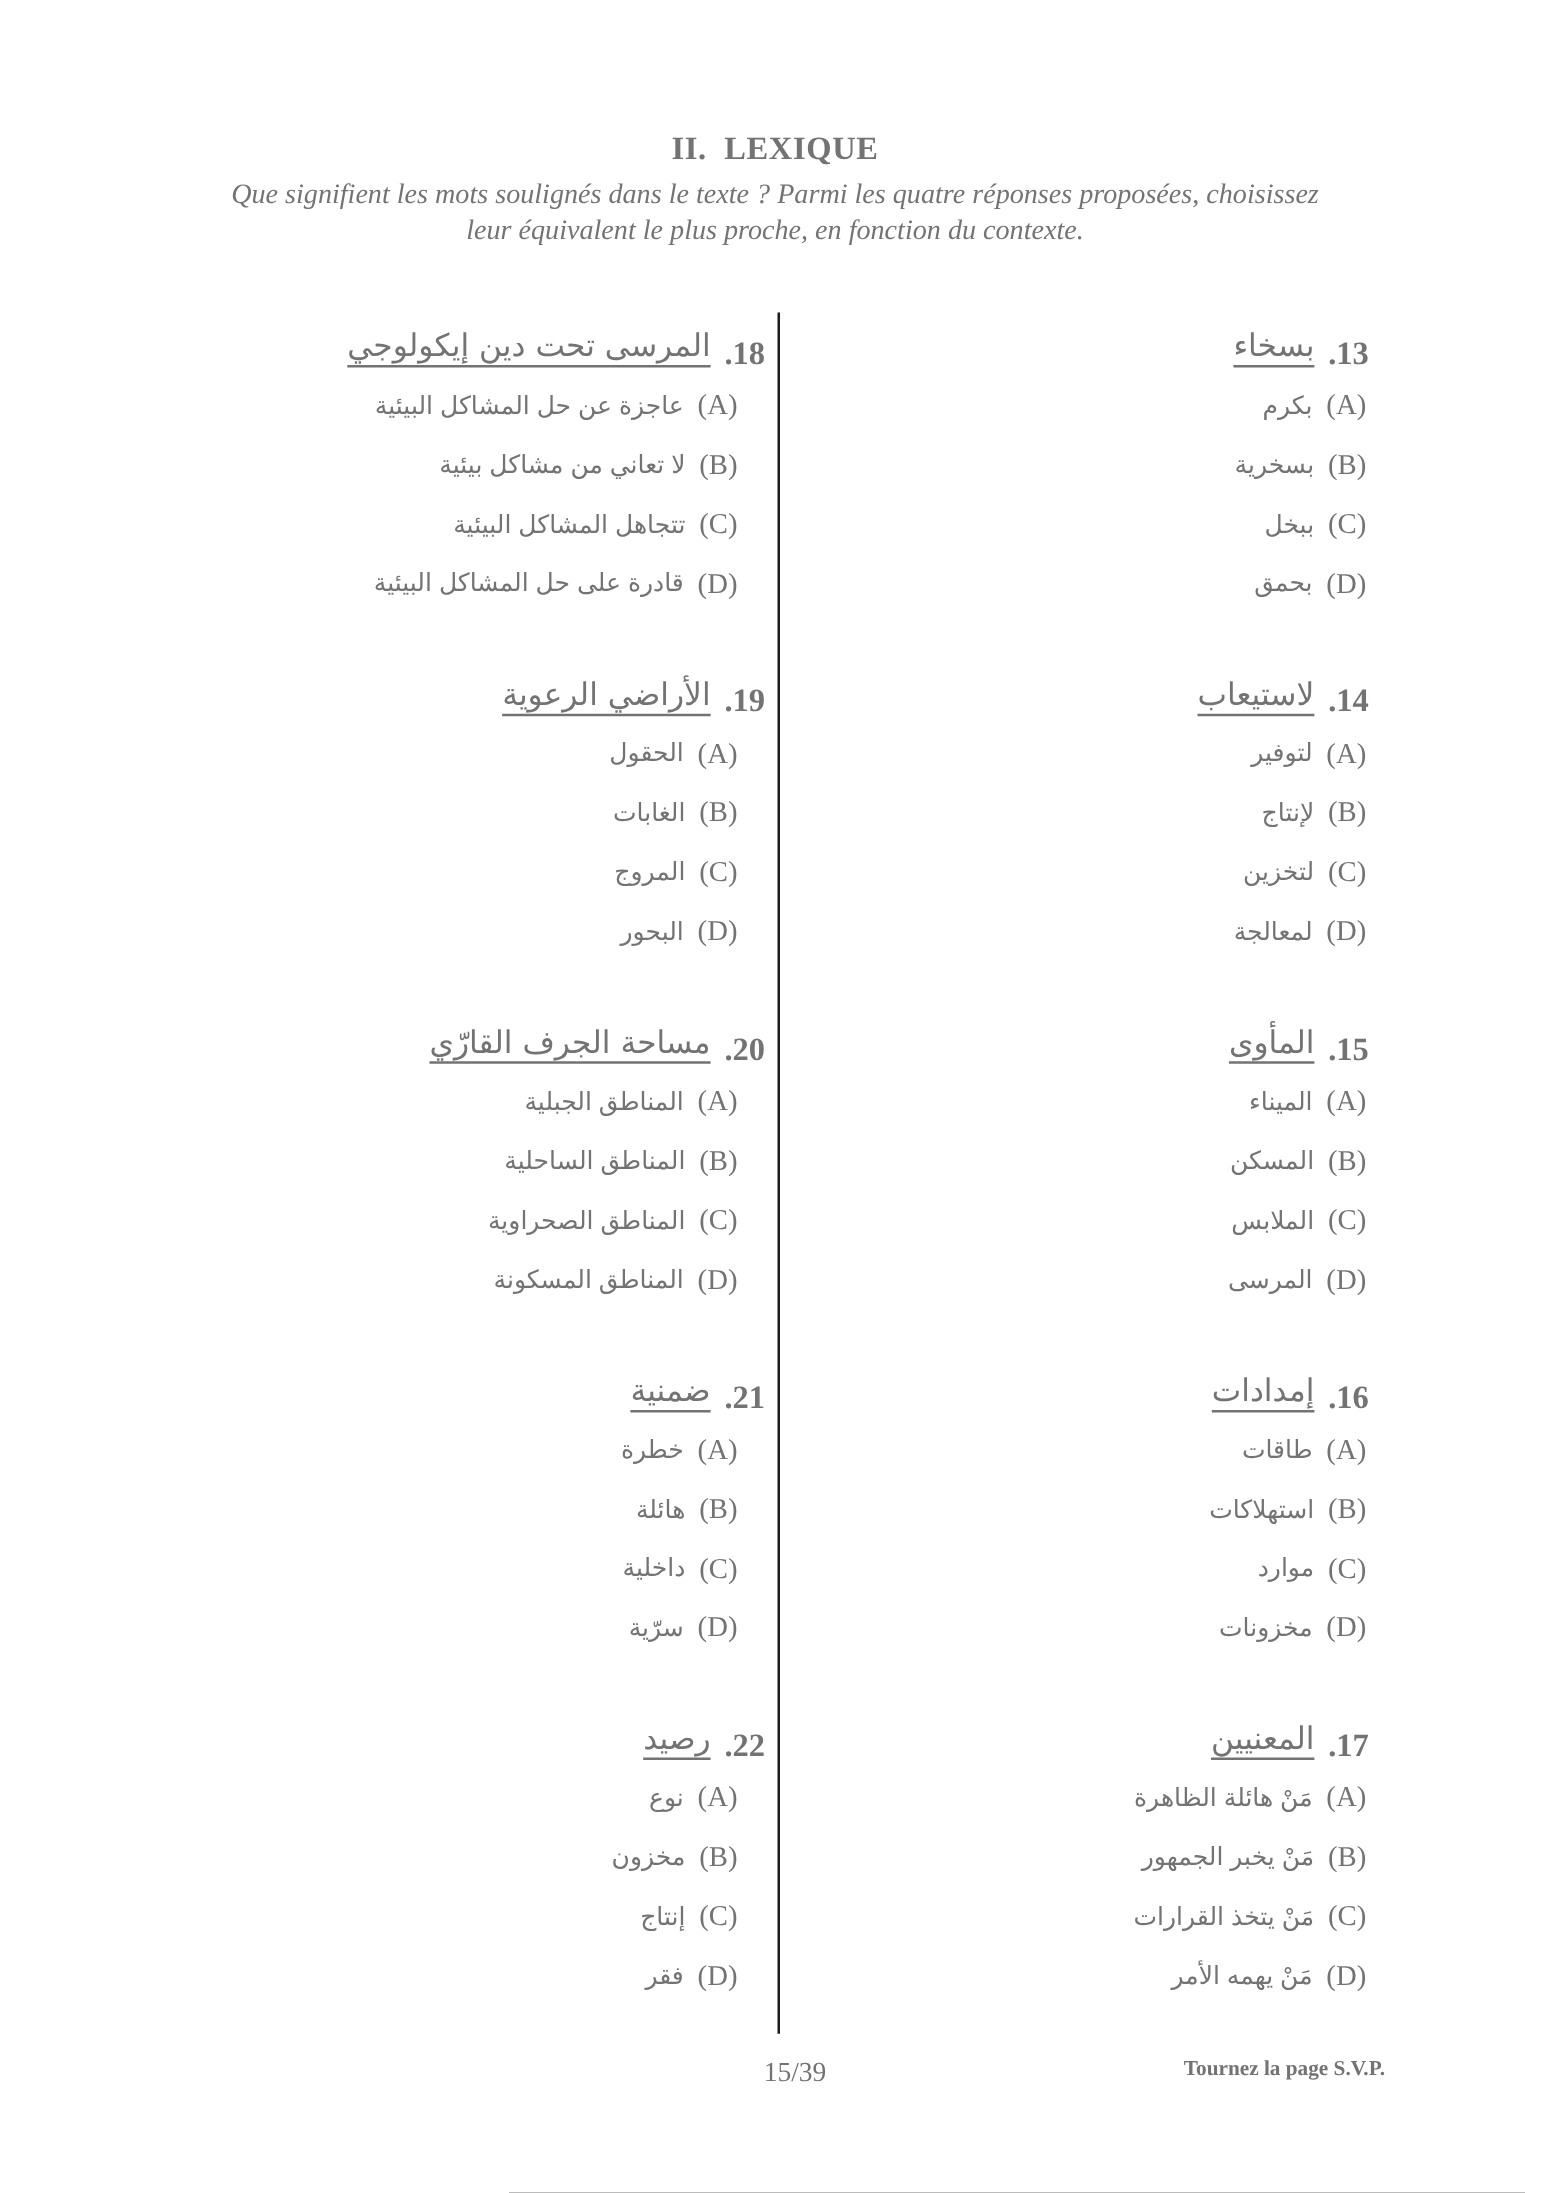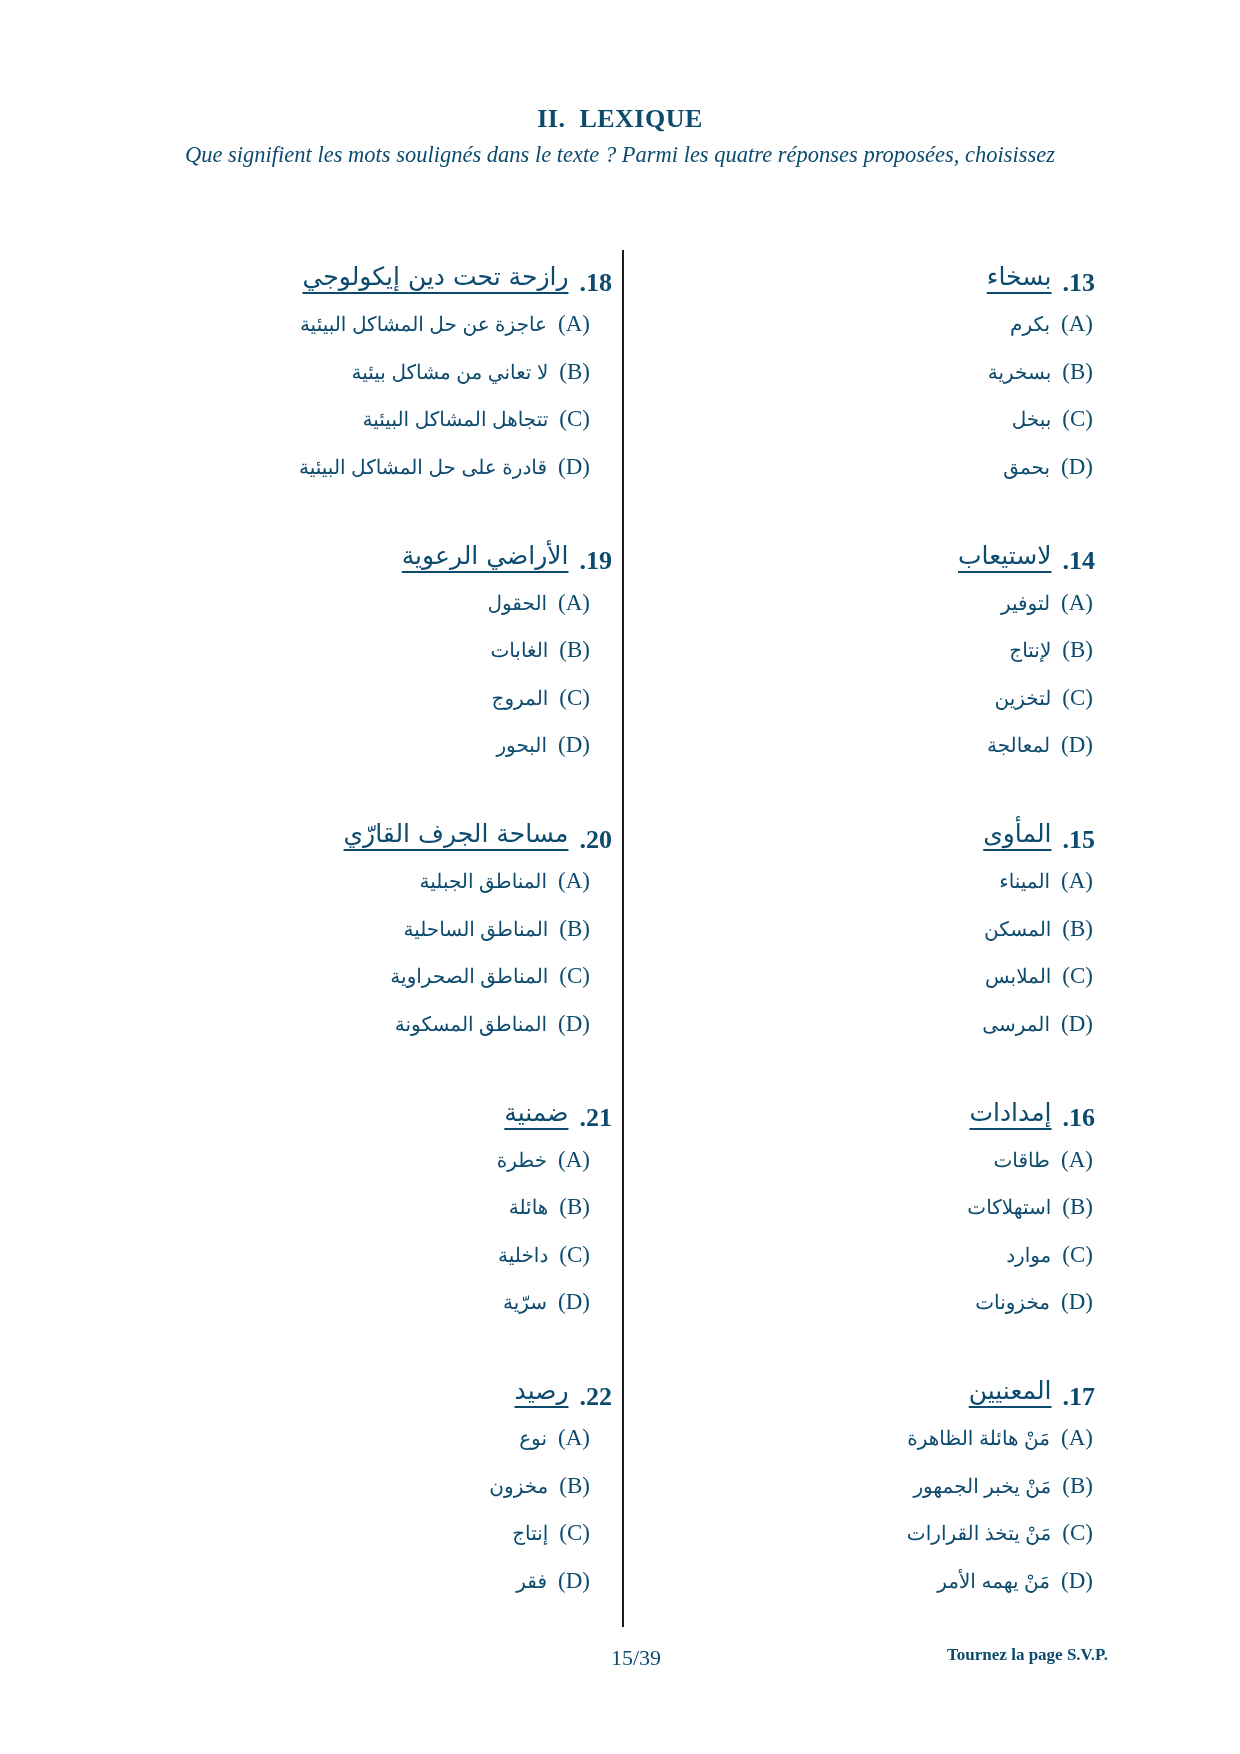--- a/index.html
+++ b/index.html
@@ -2,21 +2,21 @@
 <html><head>
 <meta charset="utf-8">
 <style>
   html,body{margin:0;padding:0;background:#888;}
   .page{
     position:relative;
     width:1240px;height:1754px;
     background:#ffffff;
     margin:0 auto;
     overflow:hidden;
-    color:#0c4a6e;
+    color:#737373;
   }
   
   .hdr{
     position:absolute;top:104px;left:0;width:100%;
     text-align:center;
   }
   .section-title{
     font-family:"Liberation Serif",serif;
     font-size:26px;font-weight:bold;
     white-space:pre;
@@ -95,20 +95,21 @@
 </style>
 </head>
 <body>
 
 <div class="page">
 
   <div class="hdr">
     <div class="section-title">II.  LEXIQUE</div>
     <div class="instructions">
       <div>Que signifient les mots soulignés dans le texte ? Parmi les quatre réponses proposées, choisissez</div>
+      <div>leur équivalent le plus proche, en fonction du contexte.</div>
     </div>
   </div>
 
   <div class="divider"></div>
 
   <div class="col col-right" dir="rtl" lang="ar">
       <div class="qblock">
         <div class="qhead">
           <span class="qnum">13.</span>
           <span class="qword">بسخاء</span>
@@ -217,21 +218,21 @@
           <span class="letter">(D)</span>
           <span class="artext">مَنْ يهمه الأمر</span>
         </div>
       </div>
     </div>
 
   <div class="col col-left" dir="rtl" lang="ar">
       <div class="qblock">
         <div class="qhead">
           <span class="qnum">18.</span>
-          <span class="qword">رازحة تحت دين إيكولوجي</span>
+          <span class="qword">المرسى تحت دين إيكولوجي</span>
         </div>
         <div class="opt">
           <span class="letter">(A)</span>
           <span class="artext">عاجزة عن حل المشاكل البيئية</span>
         </div>
         <div class="opt">
           <span class="letter">(B)</span>
           <span class="artext">لا تعاني من مشاكل بيئية</span>
         </div>
         <div class="opt">

